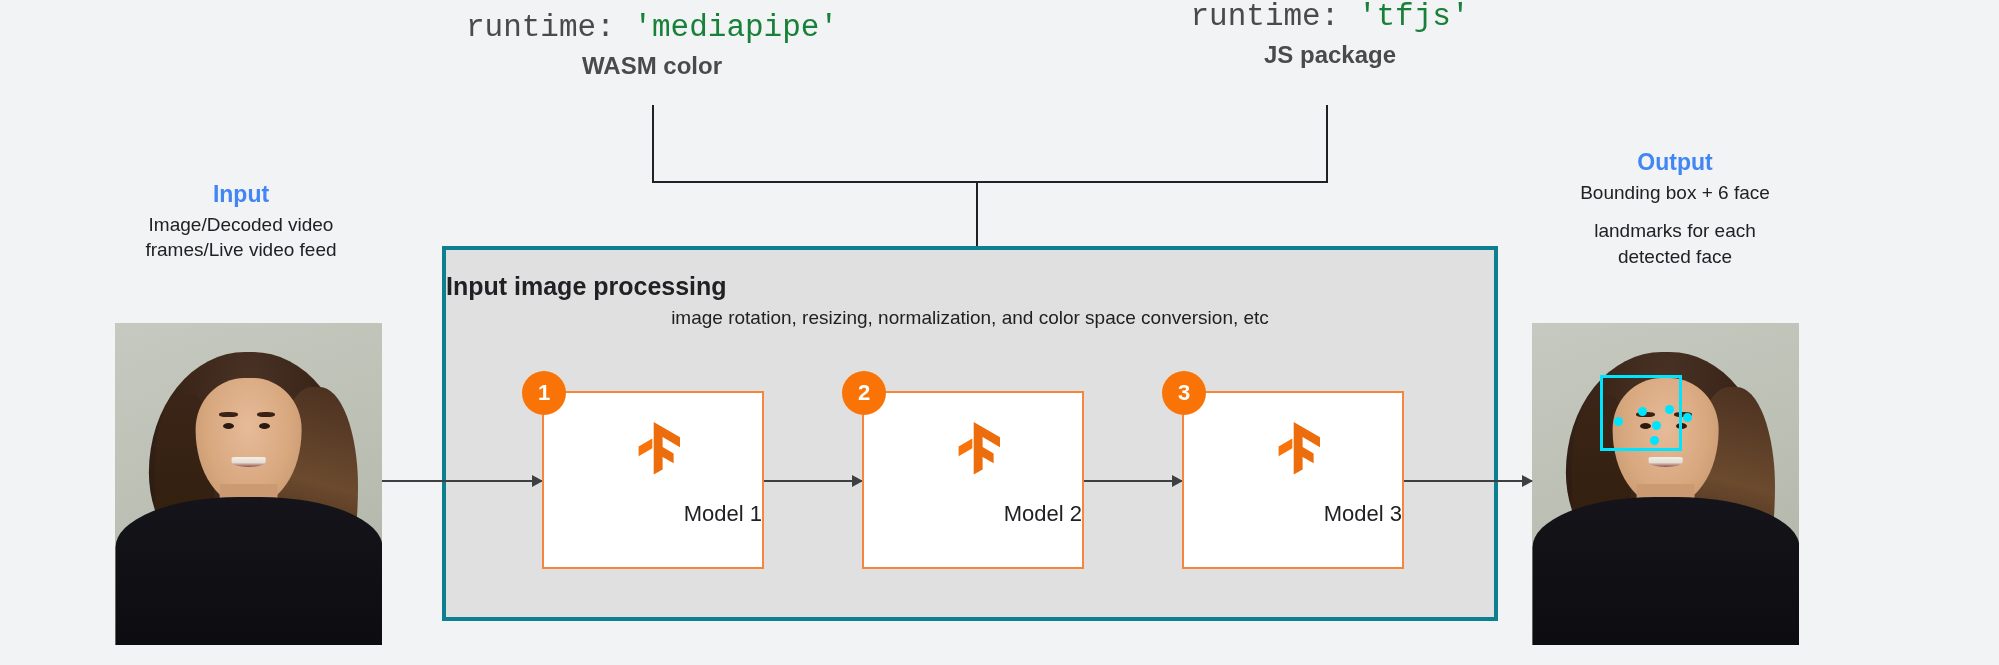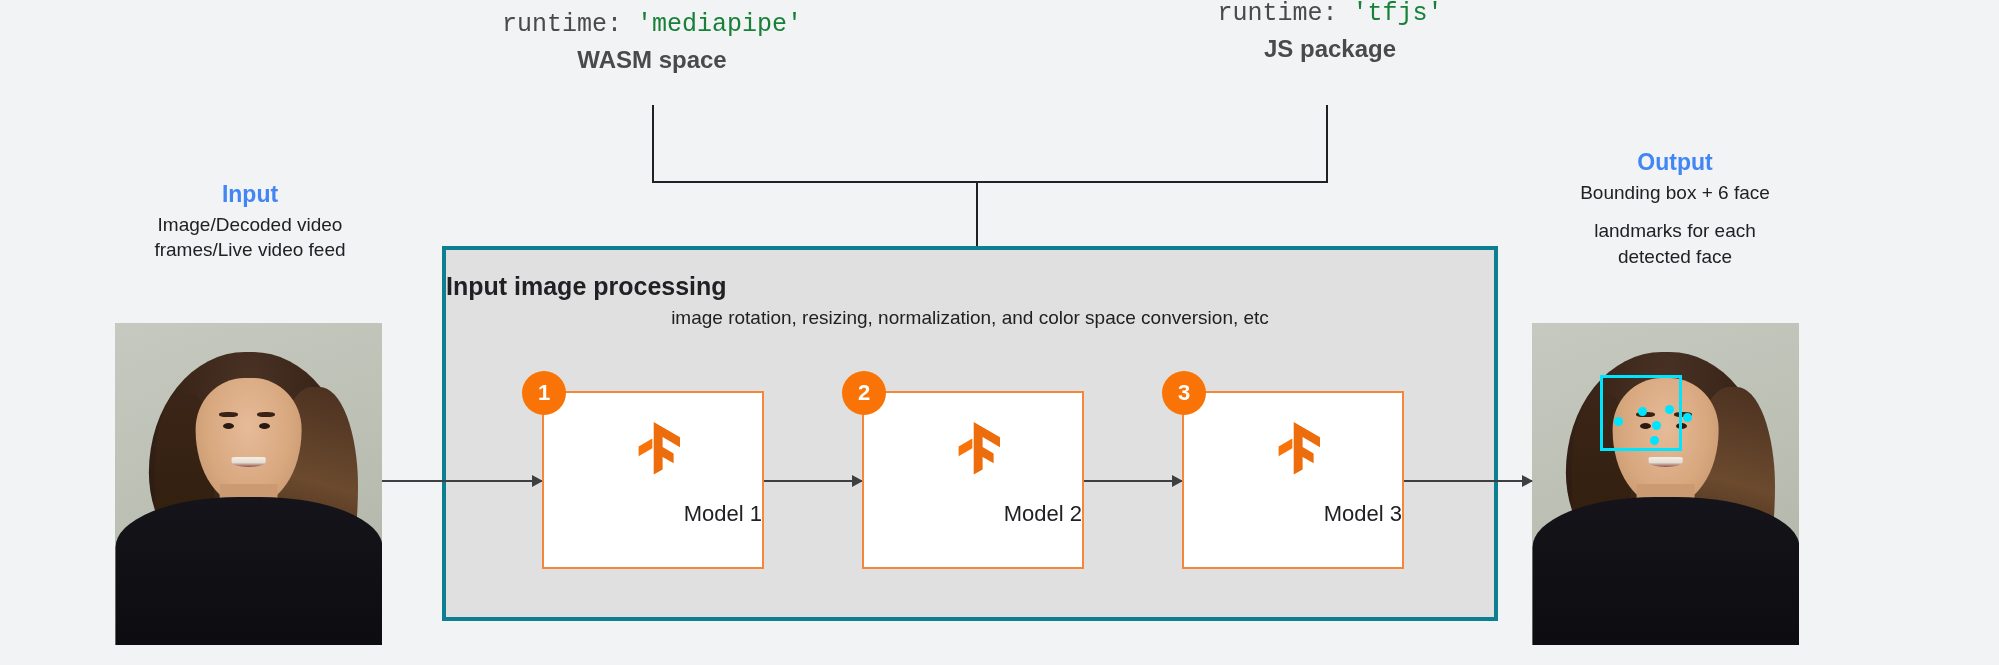--- a/index.html
+++ b/index.html
@@ -19,21 +19,21 @@
     overflow: hidden;
   }
 
   
   .runtime-label {
     position: absolute;
     text-align: center;
   }
   .runtime-code {
     font-family: "Liberation Mono", "DejaVu Sans Mono", monospace;
-    font-size: 25px;
+    font-size: 31px;
     color: #4a4a4a;
     letter-spacing: 0px;
     white-space: nowrap;
   }
   .runtime-code .str {
     color: #188038;
   }
   .runtime-sub {
     font-family: "Liberation Sans", sans-serif;
     font-size: 24px;
@@ -311,36 +311,36 @@
   .arrow.a3 { left: 1084px; width: 98px; }
   .arrow.a4 { left: 1404px; width: 128px; }
 </style>
 </head>
 <body>
 
 <div id="stage">
 
   <div class="runtime-label" style="left:452px; top:10px; width:400px;">
     <div class="runtime-code"><span>runtime: </span><span class="str">'mediapipe'</span></div>
-    <div class="runtime-sub">WASM space</div>
+    <div class="runtime-sub">WASM color</div>
   </div>
 
   <div class="runtime-label" style="left:1130px; top:-1px; width:400px;">
     <div class="runtime-code"><span>runtime: </span><span class="str">'tfjs'</span></div>
     <div class="runtime-sub">JS package</div>
   </div>
 
   <div class="bracket">
     <div class="arm arm-l"></div>
     <div class="arm arm-r"></div>
     <div class="rail"></div>
   </div>
   <div class="stem"></div>
 
-  <div class="side-caption" style="left:105px; top:180px; width:290px;">
+  <div class="side-caption" style="left:96px; top:180px; width:290px;">
     <div class="title">Input</div>
     <div class="desc">Image/Decoded video</div>
     <div class="desc" style="margin-top:0">frames/Live video feed</div>
   </div>
 
   <div class="side-caption" style="left:1550px; top:148px; width:250px;">
     <div class="title">Output</div>
     <div class="desc">Bounding box + 6 face</div>
     <div class="desc" style="margin-top:13px">landmarks for each</div>
     <div class="desc" style="margin-top:0">detected face</div>

